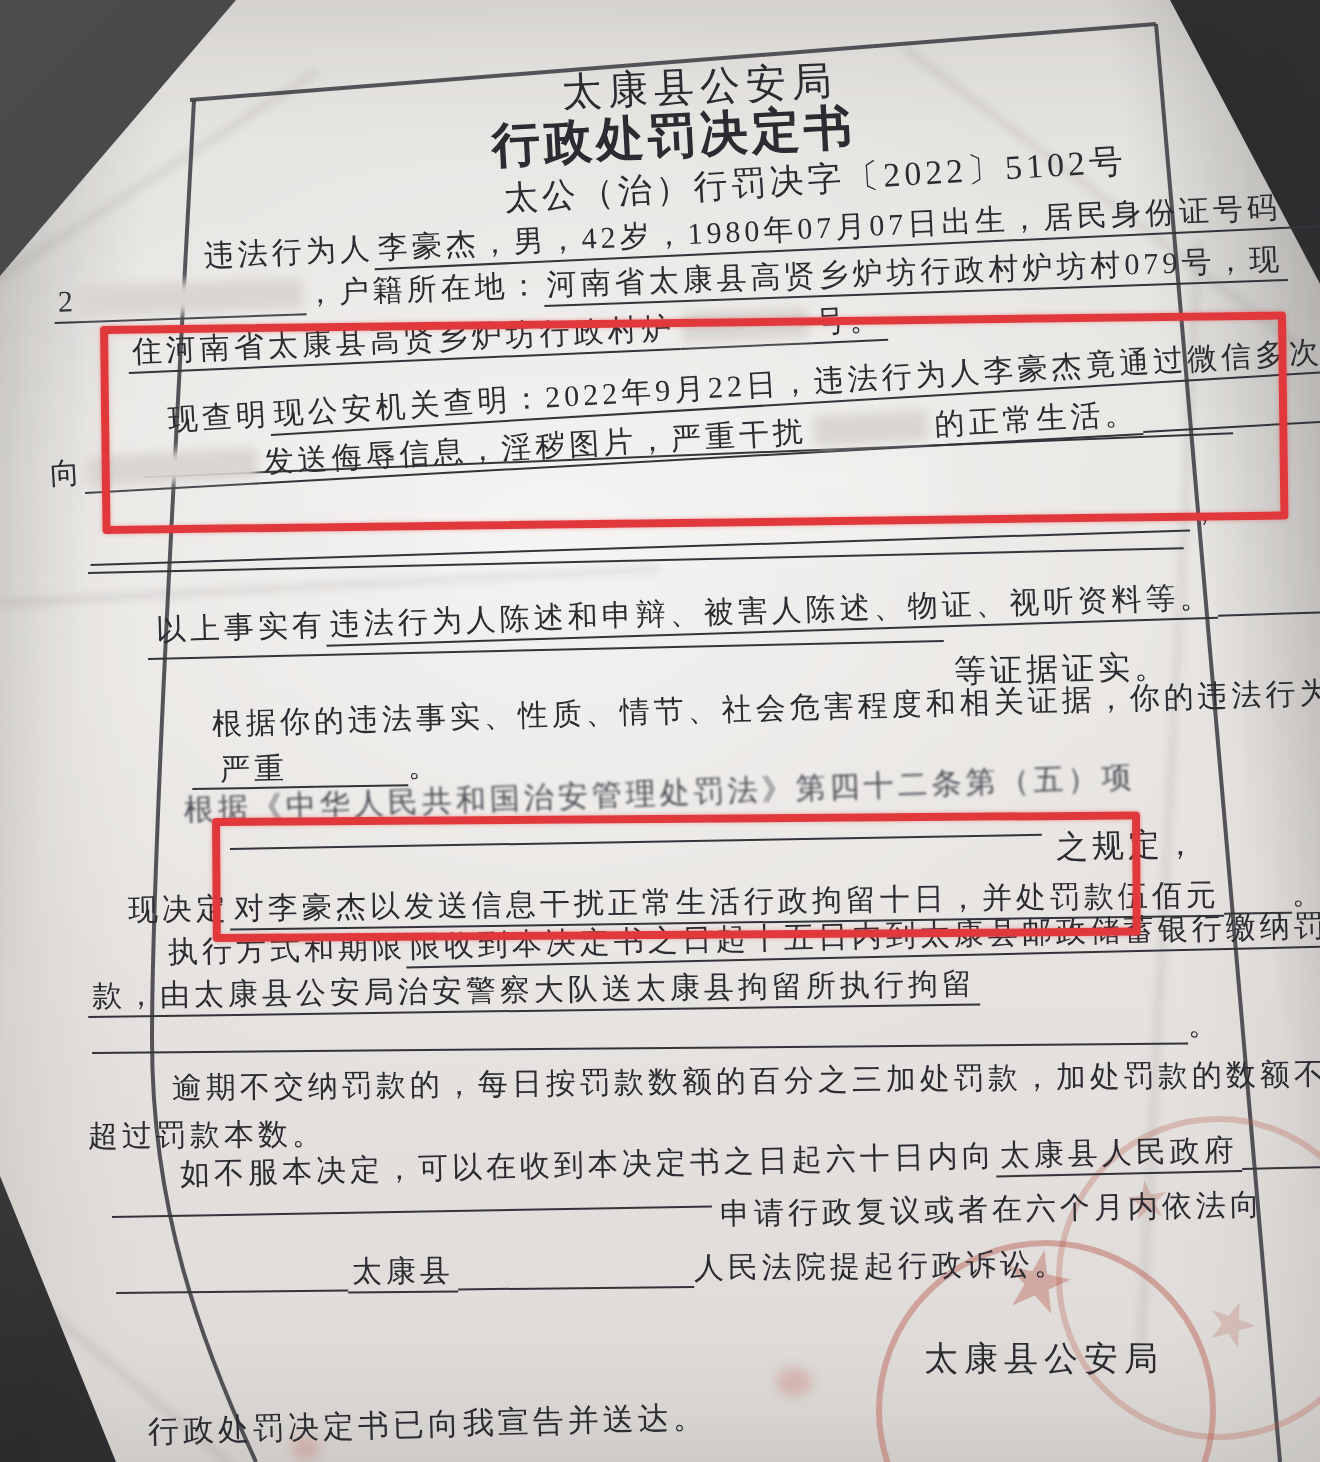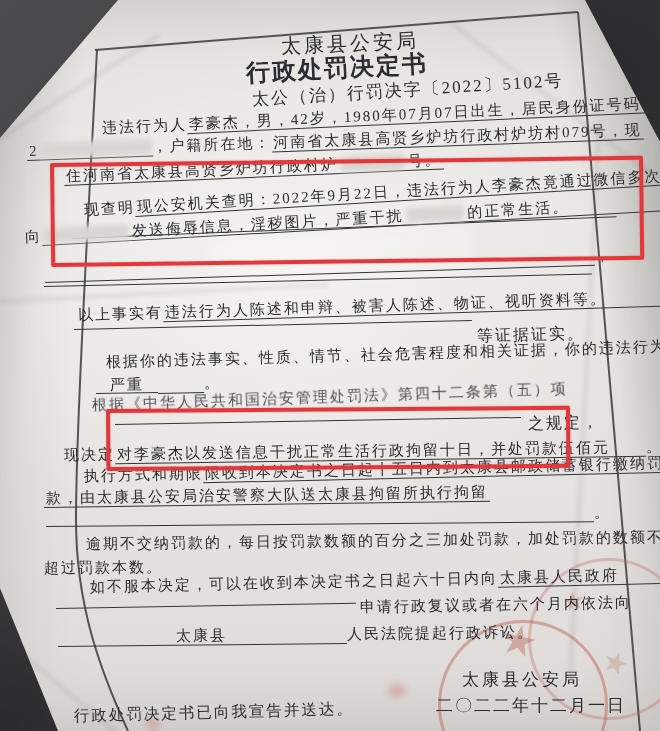--- a/index.html
+++ b/index.html
@@ -138,19 +138,18 @@
   <div class="line" style="left:90px;top:578px;transform:rotate(-1.3deg);">
     <span>如不服本决定，可以在收到本决定书之日起六十日内向</span><span class="u">太康县人民政府</span><span class="fill" style="width:44px;"></span>
   </div>
   <div class="ul" style="left:56px;top:608px;width:300px;transform:rotate(-1deg);"></div>
   <div class="line" style="left:360px;top:598px;transform:rotate(-1deg);">申请行政复议或者在六个月内依法向</div>
   <div class="line" style="left:58px;top:628px;transform:rotate(-0.6deg);">
     <span class="fill" style="width:116px;"></span><span class="u">太康县</span><span class="fill" style="width:118px;"></span><span>人民法院提起行政诉讼。</span>
   </div>
 
   <div class="line" style="left:462px;top:668px;font-size:17px;letter-spacing:3px;">太康县公安局</div>
-  <div class="line" style="left:436px;top:694px;font-size:17px;letter-spacing:2px;">二〇二二年十二月一日</div>
   <div class="line" style="left:74px;top:706px;font-size:15.5px;transform:rotate(-1.5deg);">行政处罚决定书已向我宣告并送达。</div>
 
   <div class="hibox" style="left:50px;top:163px;width:585px;height:96px;transform:rotate(-0.7deg);"></div>
   <div class="hibox" style="left:106px;top:409px;width:456px;height:54px;transform:rotate(-0.4deg);"></div>
 
 </div>
 
 </body></html>

